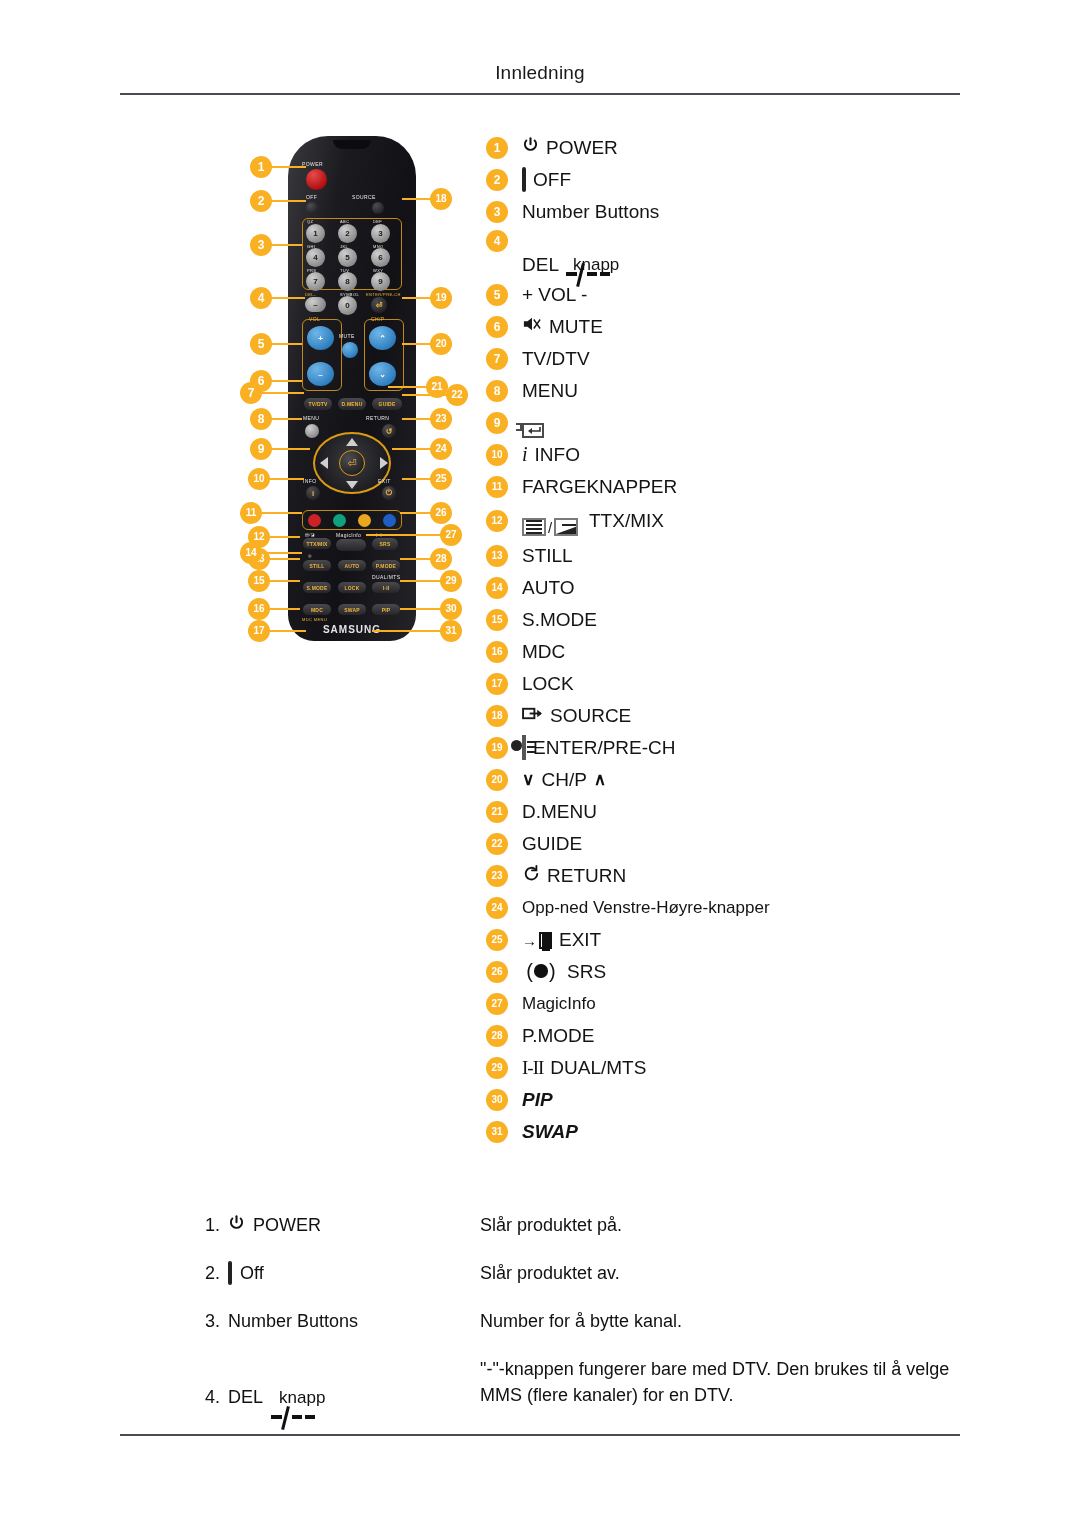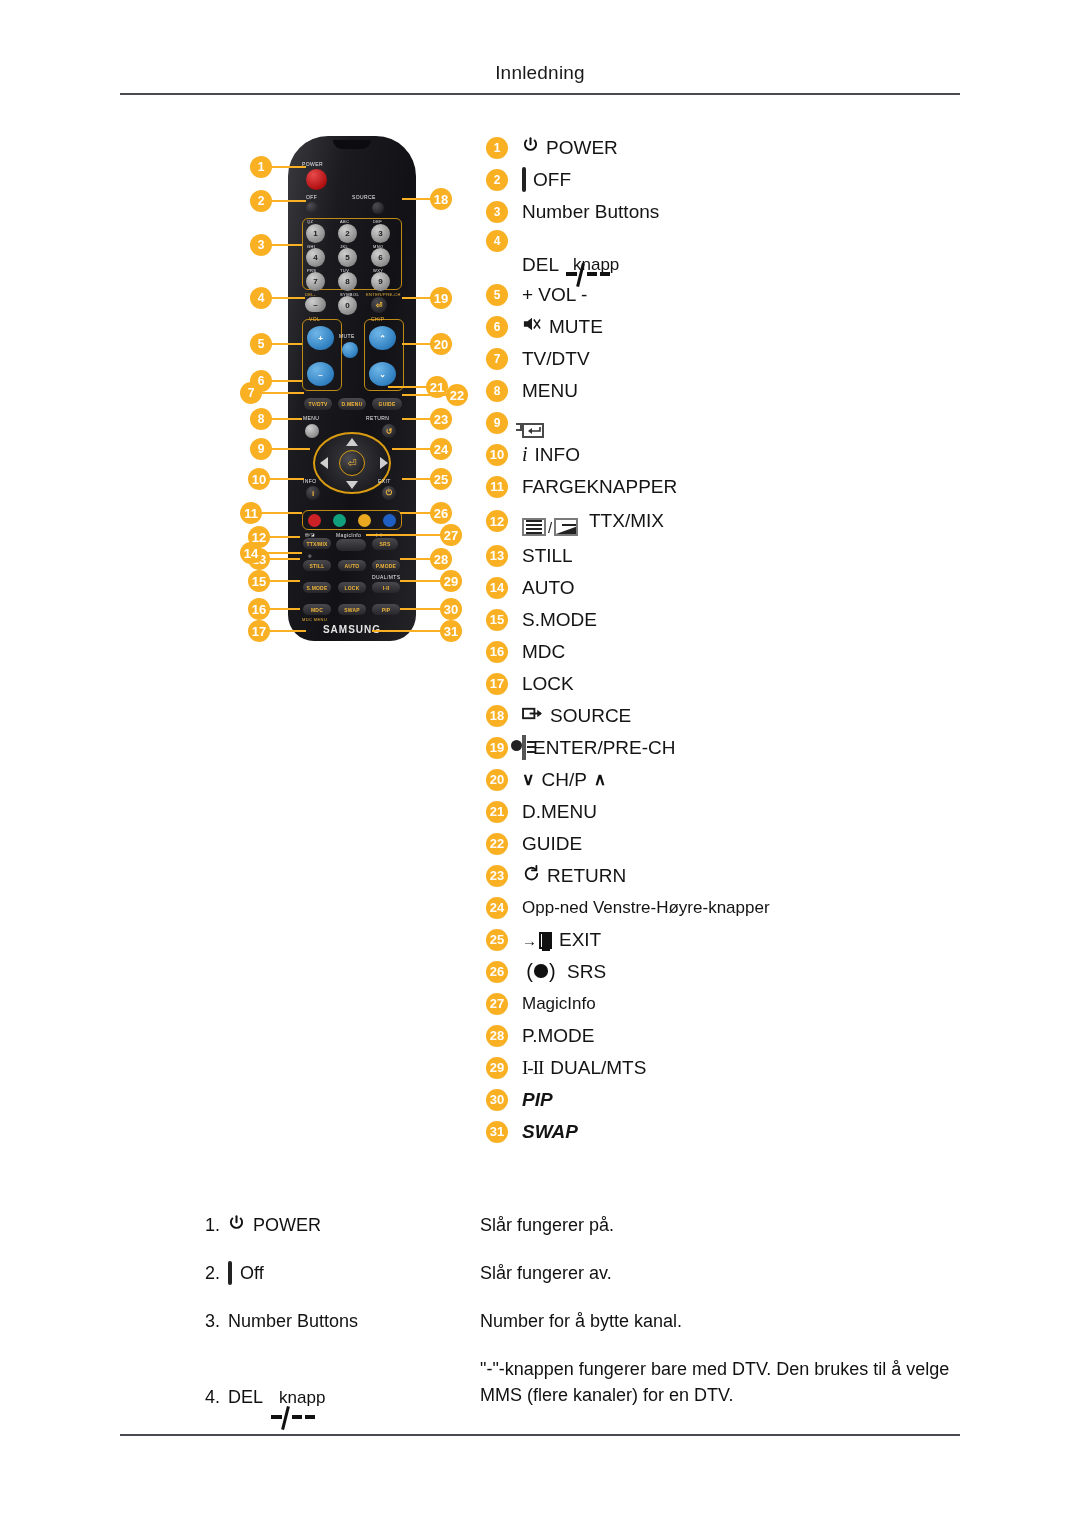--- a/index.html
+++ b/index.html
@@ -47,21 +47,21 @@
     width: 22px; height: 22px;
     border-radius: 50%;
     background: #f9b022;
     color: #ffffff;
     font-size: 12px;
     font-weight: bold;
     line-height: 1;
     flex: 0 0 auto;
     font-family: "Liberation Sans", sans-serif;
   }
-  .badge.small { font-size: 13px; }
+  .badge.small { font-size: 10px; }
 
   
   .legend {
     position: absolute;
     left: 486px; top: 134px;
     width: 500px;
   }
   .legend-row {
     display: flex;
     align-items: center;
@@ -656,29 +656,29 @@
   <div class="desc" id="desc-table">
       <div class="desc-row">
         <div class="num">
           <span>1.</span>
           <span class="ic"><svg class="ic-power" viewBox="0 0 20 20">
               <path d="M10 2 v7" stroke="#111" stroke-width="2.4" fill="none" stroke-linecap="round"></path>
               <path d="M5.2 4.6 a6.6 6.6 0 1 0 9.6 0" stroke="#111" stroke-width="2.2" fill="none" stroke-linecap="round"></path>
             </svg></span>
           <span>POWER</span>
         </div>
-        <div class="txt">Slår fungerer på.</div>
+        <div class="txt">Slår produktet på.</div>
       </div>
       <div class="desc-row">
         <div class="num">
           <span>2.</span>
           <span class="ic"><span class="ic-off"></span></span>
           <span>Off</span>
         </div>
-        <div class="txt">Slår fungerer av.</div>
+        <div class="txt">Slår produktet av.</div>
       </div>
       <div class="desc-row">
         <div class="num">
           <span>3.</span>
           <span>Number Buttons</span>
         </div>
         <div class="txt">Number for å bytte kanal.</div>
       </div>
       <div class="desc-row tall">
         <div class="num">

